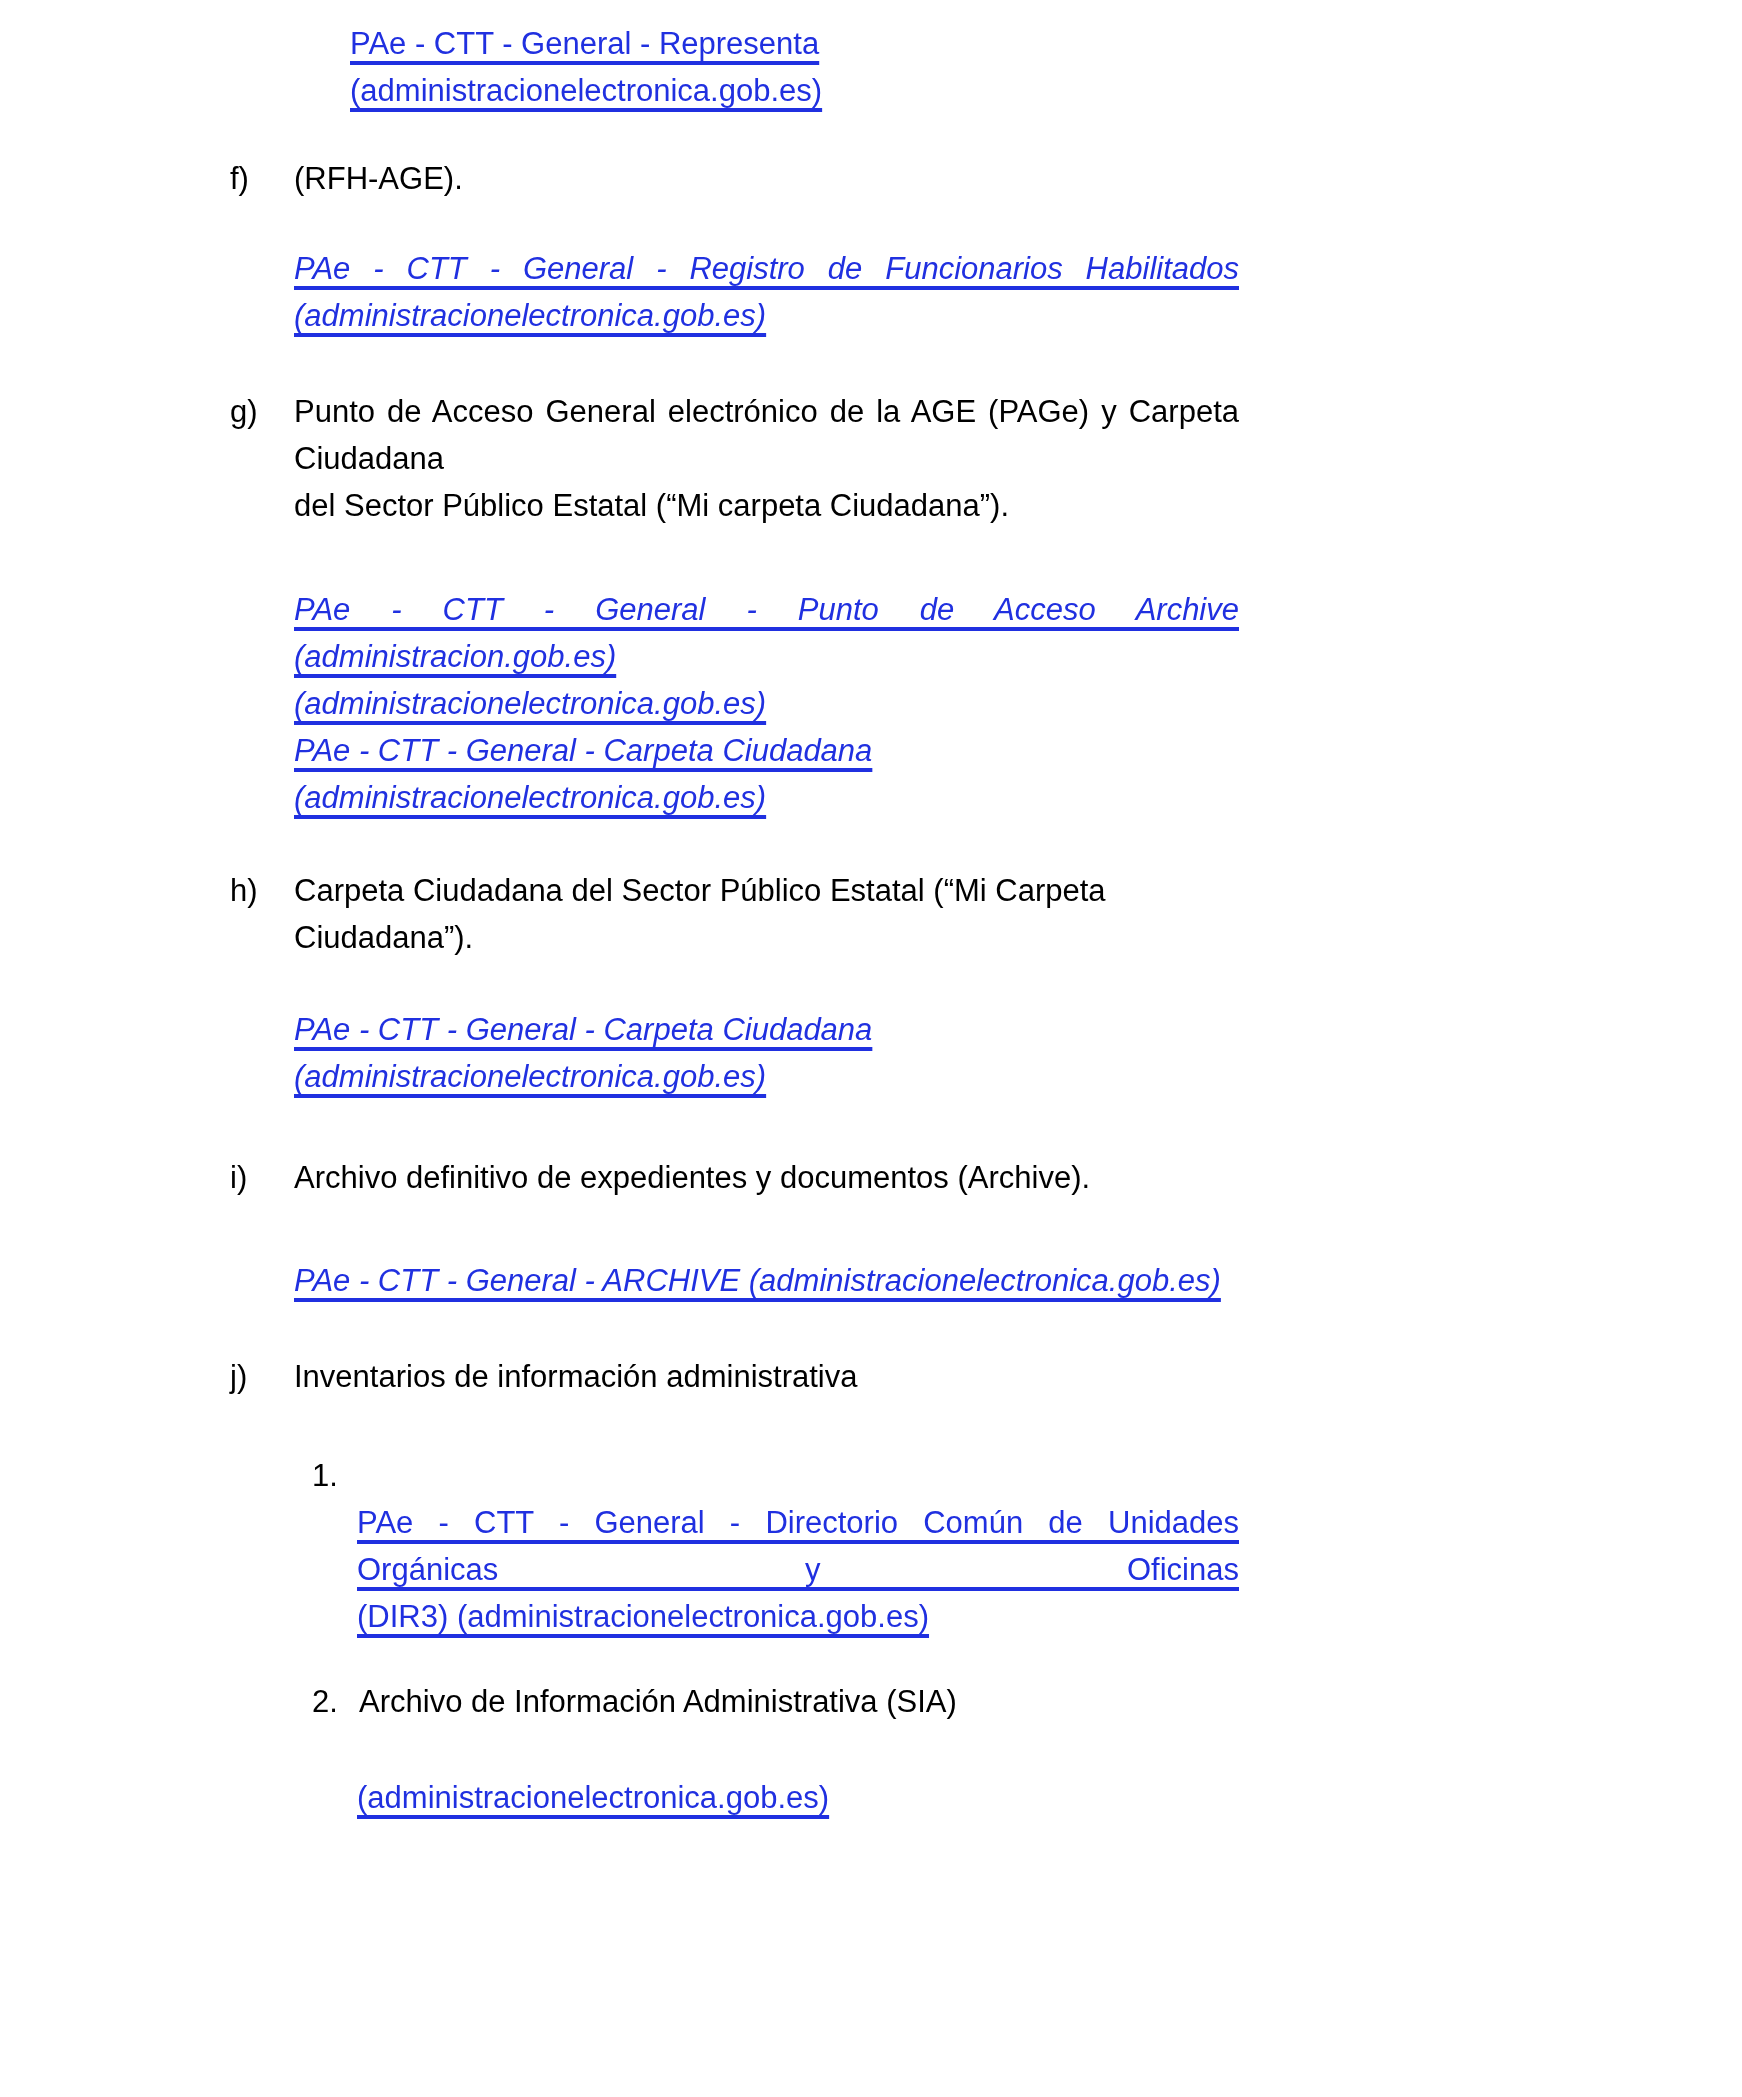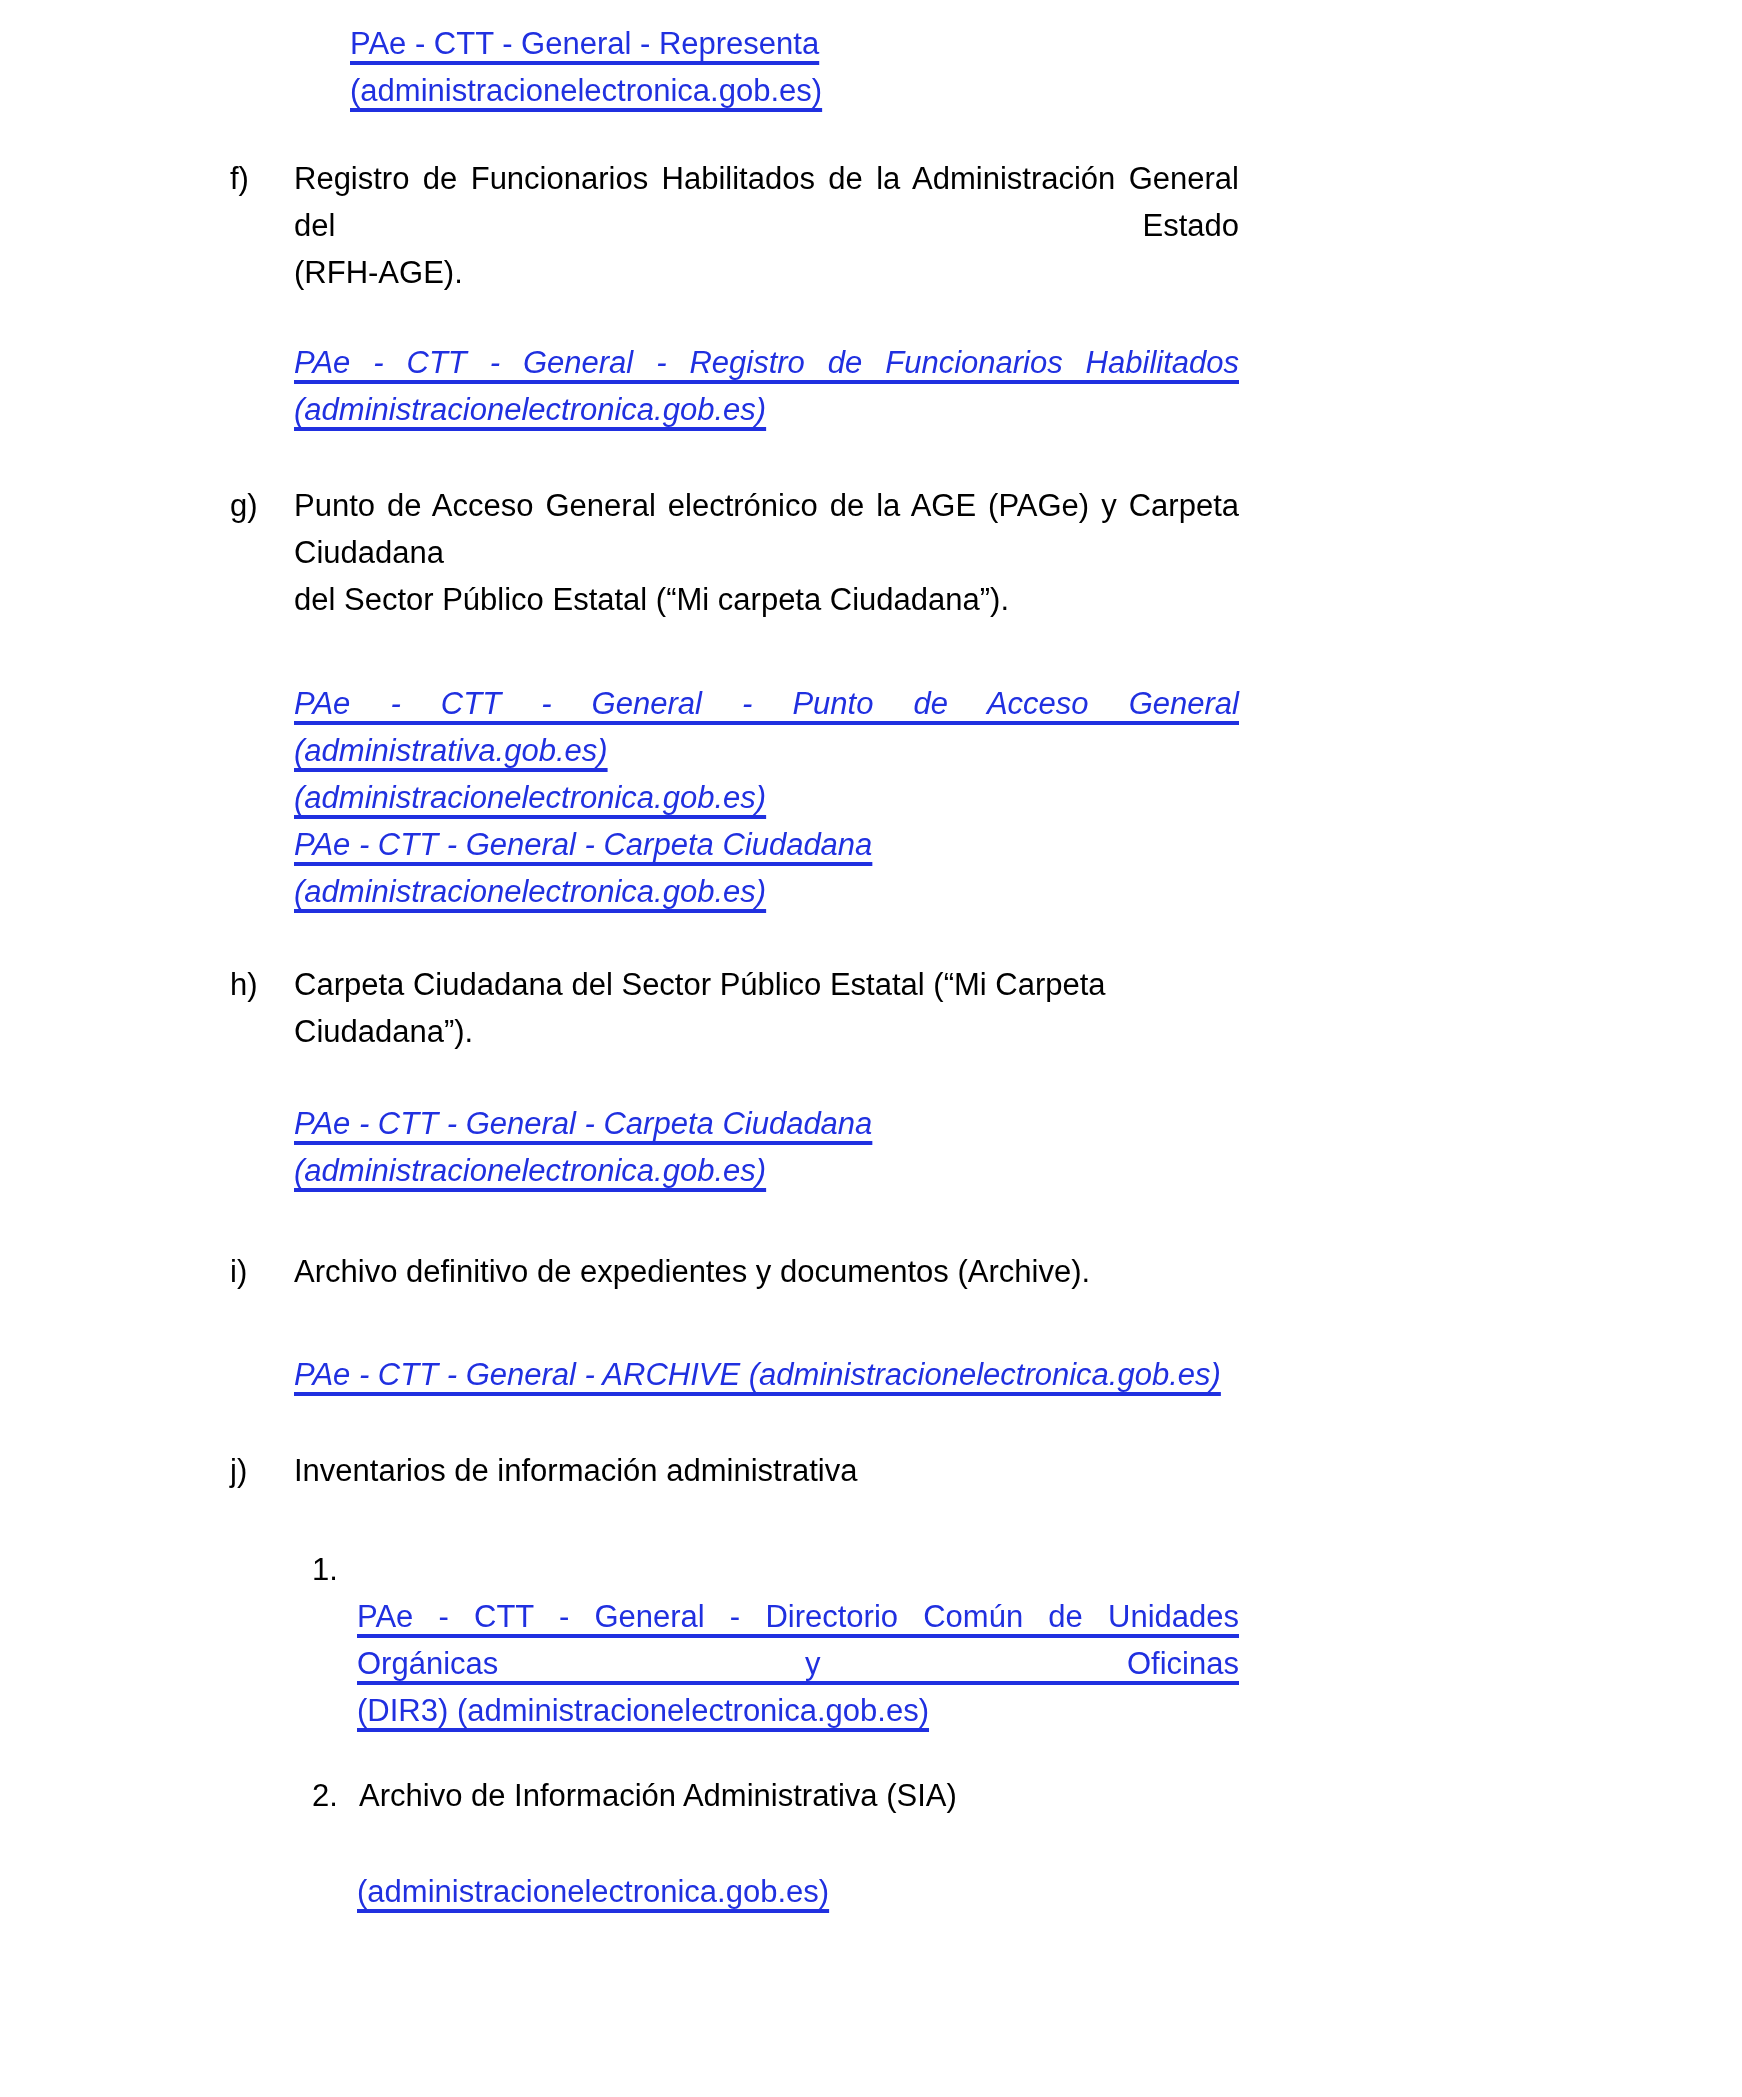--- a/index.html
+++ b/index.html
@@ -66,40 +66,39 @@
 
 <div class="doc">
 
   <div class="top-link-row">
     <a class="line link">PAe - CTT - General - Representa (administracionelectronica.gob.es)</a>
   </div>
 
   <div class="item mt-f-item">
     <div class="line label">f)</div>
     <div class="content">
-      <div class="line justify">Registro de Funcionarios Habilitados de la Administración General del Estado</div>
       <div class="line">(RFH-AGE).</div>
     </div>
   </div>
 
   <div class="link-para mt-f-link">
     <a class="line link justify">PAe - CTT - General - Registro de Funcionarios Habilitados</a>
     <a class="line link">(administracionelectronica.gob.es)</a>
   </div>
 
   <div class="item mt-g-item">
     <div class="line label">g)</div>
     <div class="content">
       <div class="line justify">Punto de Acceso General electrónico de la AGE (PAGe) y Carpeta Ciudadana</div>
       <div class="line">del Sector Público Estatal (“Mi carpeta Ciudadana”).</div>
     </div>
   </div>
 
   <div class="link-para mt-g-link">
-    <a class="line link justify">PAe - CTT - General - Punto de Acceso General (administrativa.gob.es)</a>
+    <a class="line link justify">PAe - CTT - General - Punto de Acceso Archive (administracion.gob.es)</a>
     <a class="line link">(administracionelectronica.gob.es)</a>
     <a class="line link">PAe - CTT - General - Carpeta Ciudadana (administracionelectronica.gob.es)</a>
   </div>
 
   <div class="item mt-h-item">
     <div class="line label">h)</div>
     <div class="content">
       <div class="line">Carpeta Ciudadana del Sector Público Estatal (“Mi Carpeta Ciudadana”).</div>
     </div>
   </div>

